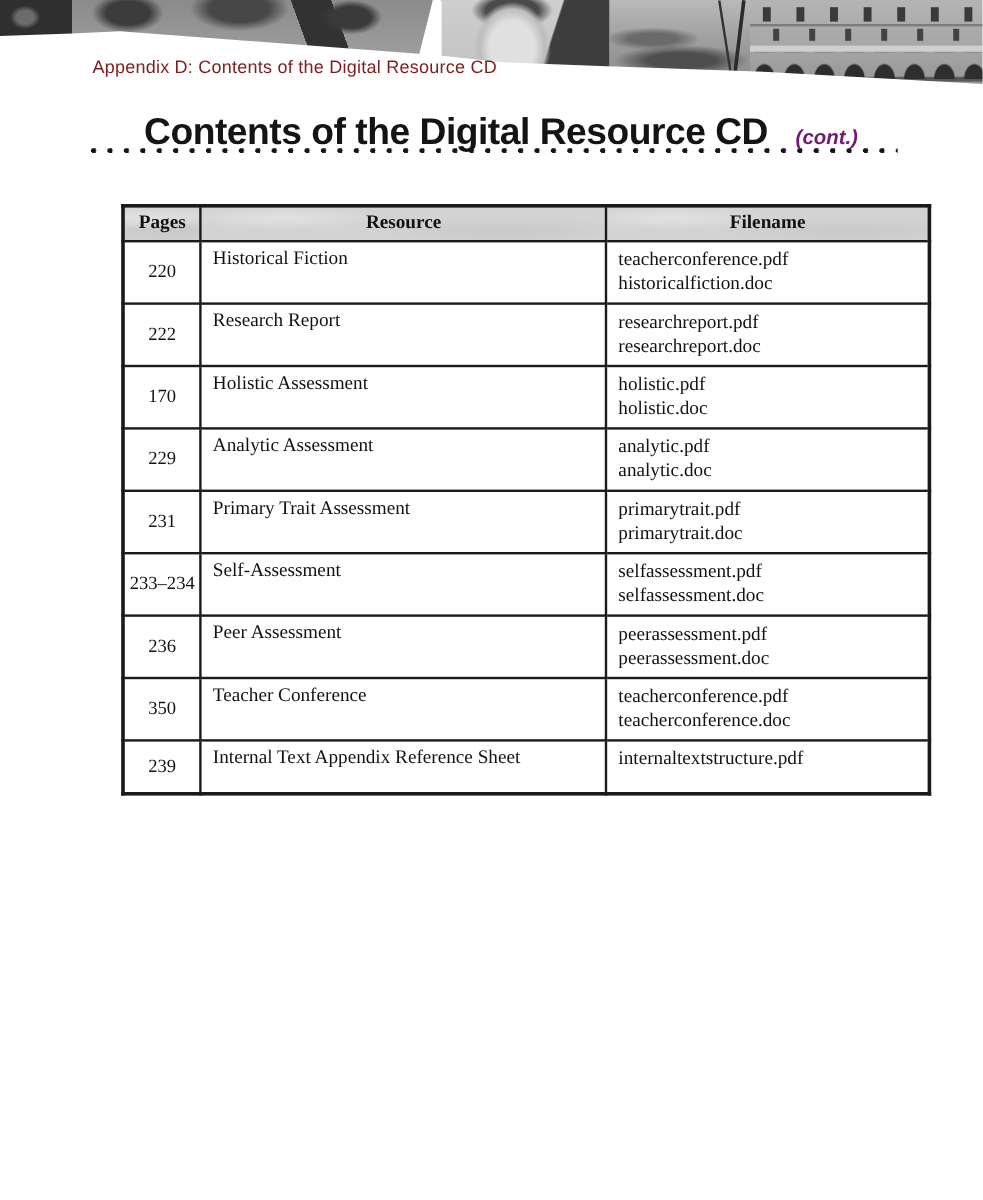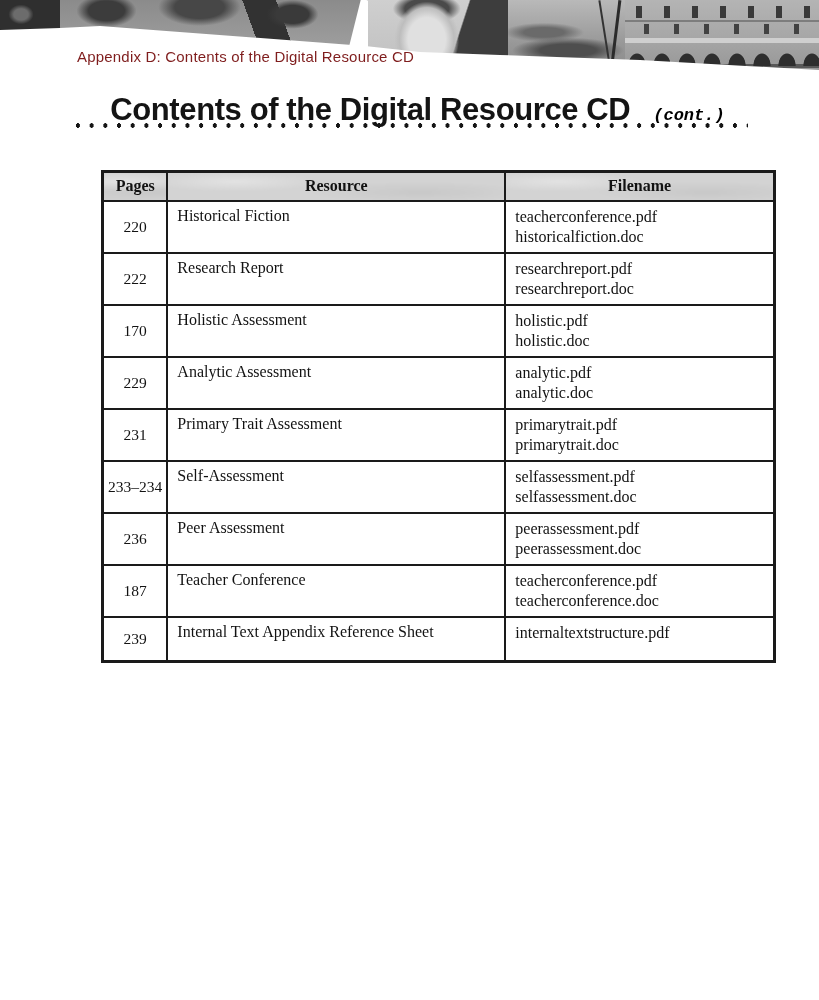--- a/index.html
+++ b/index.html
@@ -79,22 +79,22 @@
     position:absolute;left:75px;top:80px;width:673px;
     display:flex;justify-content:center;align-items:baseline;gap:11px;
     white-space:nowrap;
   }
   .page-title{
     font-family:"Liberation Sans", sans-serif;
     font-weight:700;font-size:31px;letter-spacing:-0.4px;color:#141414;
     margin:12px;
   }
   .title-cont{
-    font-family:Liberation Mono, monospace;
-    font-style:italic;font-weight:600;font-size:17px;color:#000000;
+    font-family:Liberation Sans, sans-serif;
+    font-style:italic;font-weight:600;font-size:17px;color:#701a75;
   }
   .dotted-rule{
     position:absolute;left:75px;top:122px;width:673px;height:7px;
     background-image:radial-gradient(circle 2.3px at 3px 3.5px,#151515 95%,transparent);
     background-size:13.7px 7px;background-repeat:repeat-x;
   }
 
   
   table.contents{
     position:absolute;left:80px;top:170px;width:675px;
@@ -218,21 +218,21 @@
   <tr>
     <td class="c-pages">236</td>
     <td class="c-resource">Peer Assessment</td>
     <td class="c-filename">
           <div>peerassessment.pdf</div>
           <div>peerassessment.doc</div>
         </td>
   </tr>
 
   <tr>
-    <td class="c-pages">187</td>
+    <td class="c-pages">350</td>
     <td class="c-resource">Teacher Conference</td>
     <td class="c-filename">
           <div>teacherconference.pdf</div>
           <div>teacherconference.doc</div>
         </td>
   </tr>
 
   <tr>
     <td class="c-pages">239</td>
     <td class="c-resource">Internal Text Appendix Reference Sheet</td>

